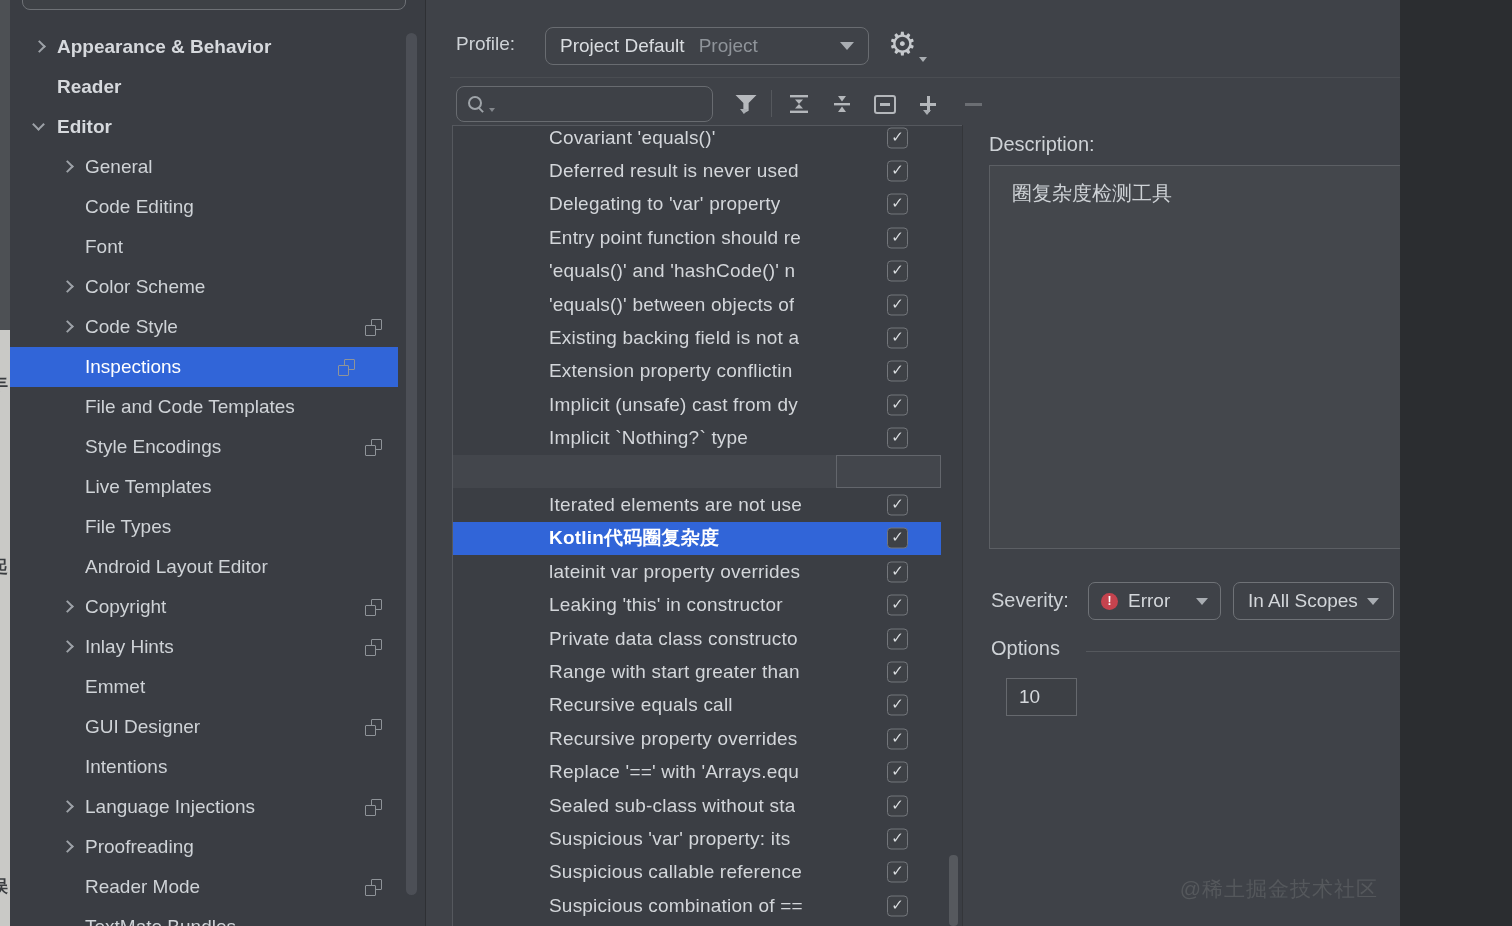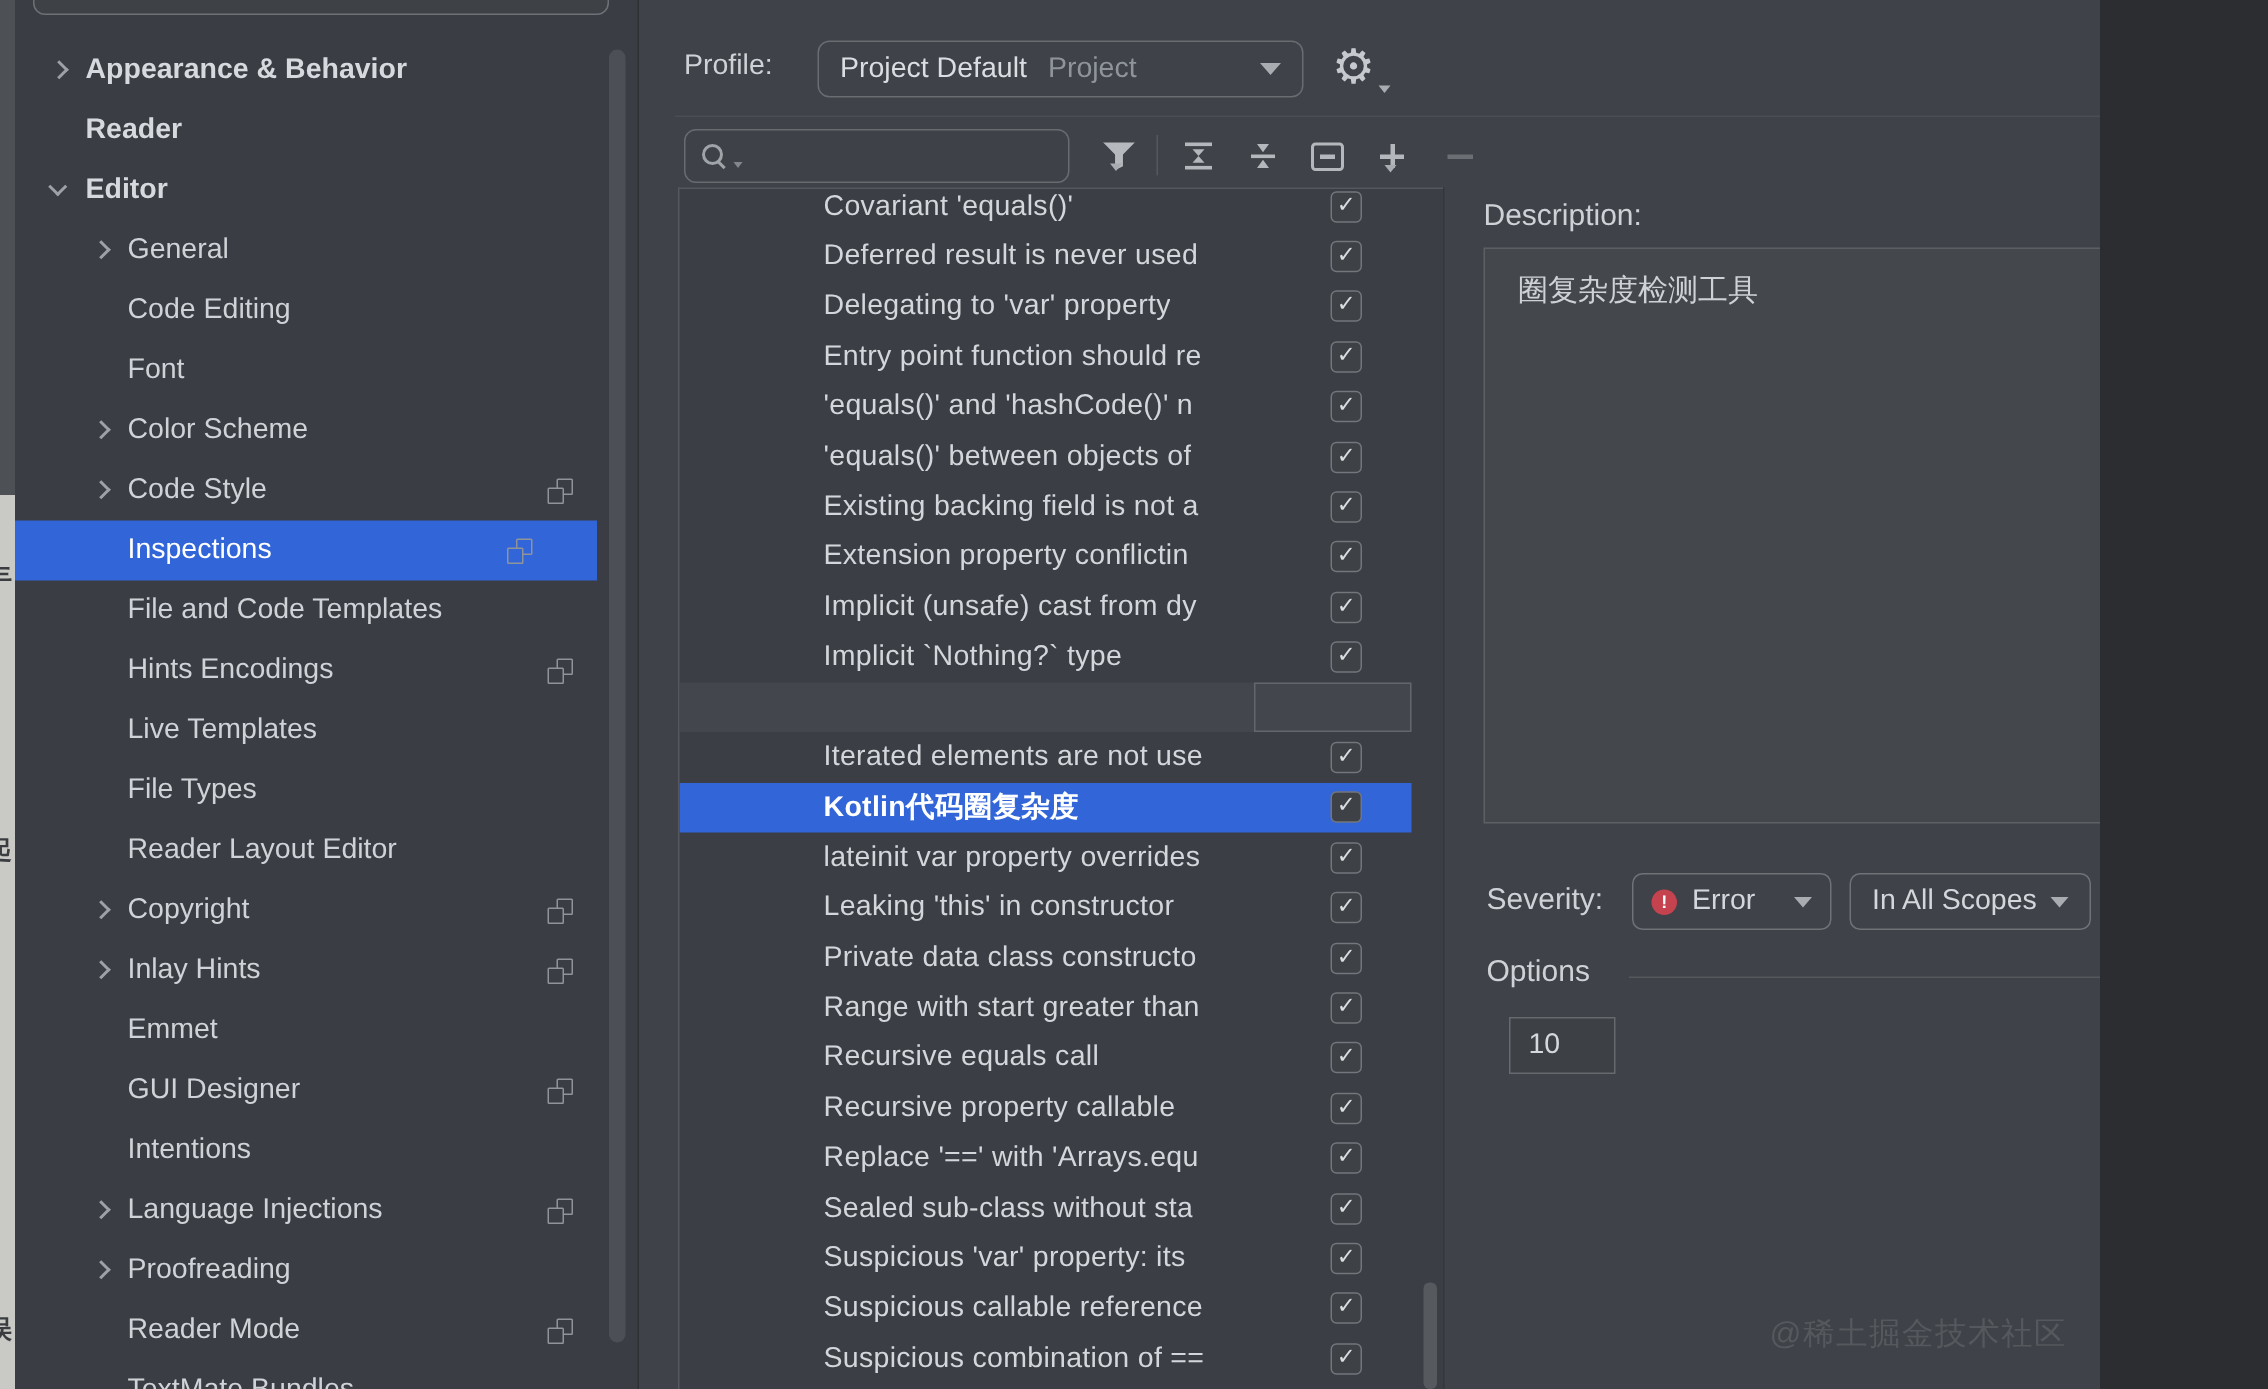--- a/index.html
+++ b/index.html
@@ -181,36 +181,36 @@
     <span class="tlabel">Inspections</span>
     <span class="copyic"></span>
   </div>
         <div class="titem lvl2">
     <span class="chev"></span>
     <span class="tlabel">File and Code Templates</span>
 
   </div>
         <div class="titem lvl2">
     <span class="chev"></span>
-    <span class="tlabel">Hints Encodings</span>
+    <span class="tlabel">Style Encodings</span>
     <span class="copyic"></span>
   </div>
         <div class="titem lvl2">
     <span class="chev"></span>
     <span class="tlabel">Live Templates</span>
 
   </div>
         <div class="titem lvl2">
     <span class="chev"></span>
     <span class="tlabel">File Types</span>
 
   </div>
         <div class="titem lvl2">
     <span class="chev"></span>
-    <span class="tlabel">Reader Layout Editor</span>
+    <span class="tlabel">Android Layout Editor</span>
 
   </div>
         <div class="titem lvl2">
     <span class="chev r"></span>
     <span class="tlabel">Copyright</span>
     <span class="copyic"></span>
   </div>
         <div class="titem lvl2">
     <span class="chev r"></span>
     <span class="tlabel">Inlay Hints</span>
@@ -389,21 +389,21 @@
     <span class="rtext">Range with start greater than</span>
 
     <span class="cb"></span>
   </div>
         <div class="irow">
     <span class="rtext">Recursive equals call</span>
 
     <span class="cb"></span>
   </div>
         <div class="irow">
-    <span class="rtext">Recursive property callable</span>
+    <span class="rtext">Recursive property overrides</span>
 
     <span class="cb"></span>
   </div>
         <div class="irow">
     <span class="rtext">Replace '==' with 'Arrays.equ</span>
 
     <span class="cb"></span>
   </div>
         <div class="irow">
     <span class="rtext">Sealed sub-class without sta</span>

